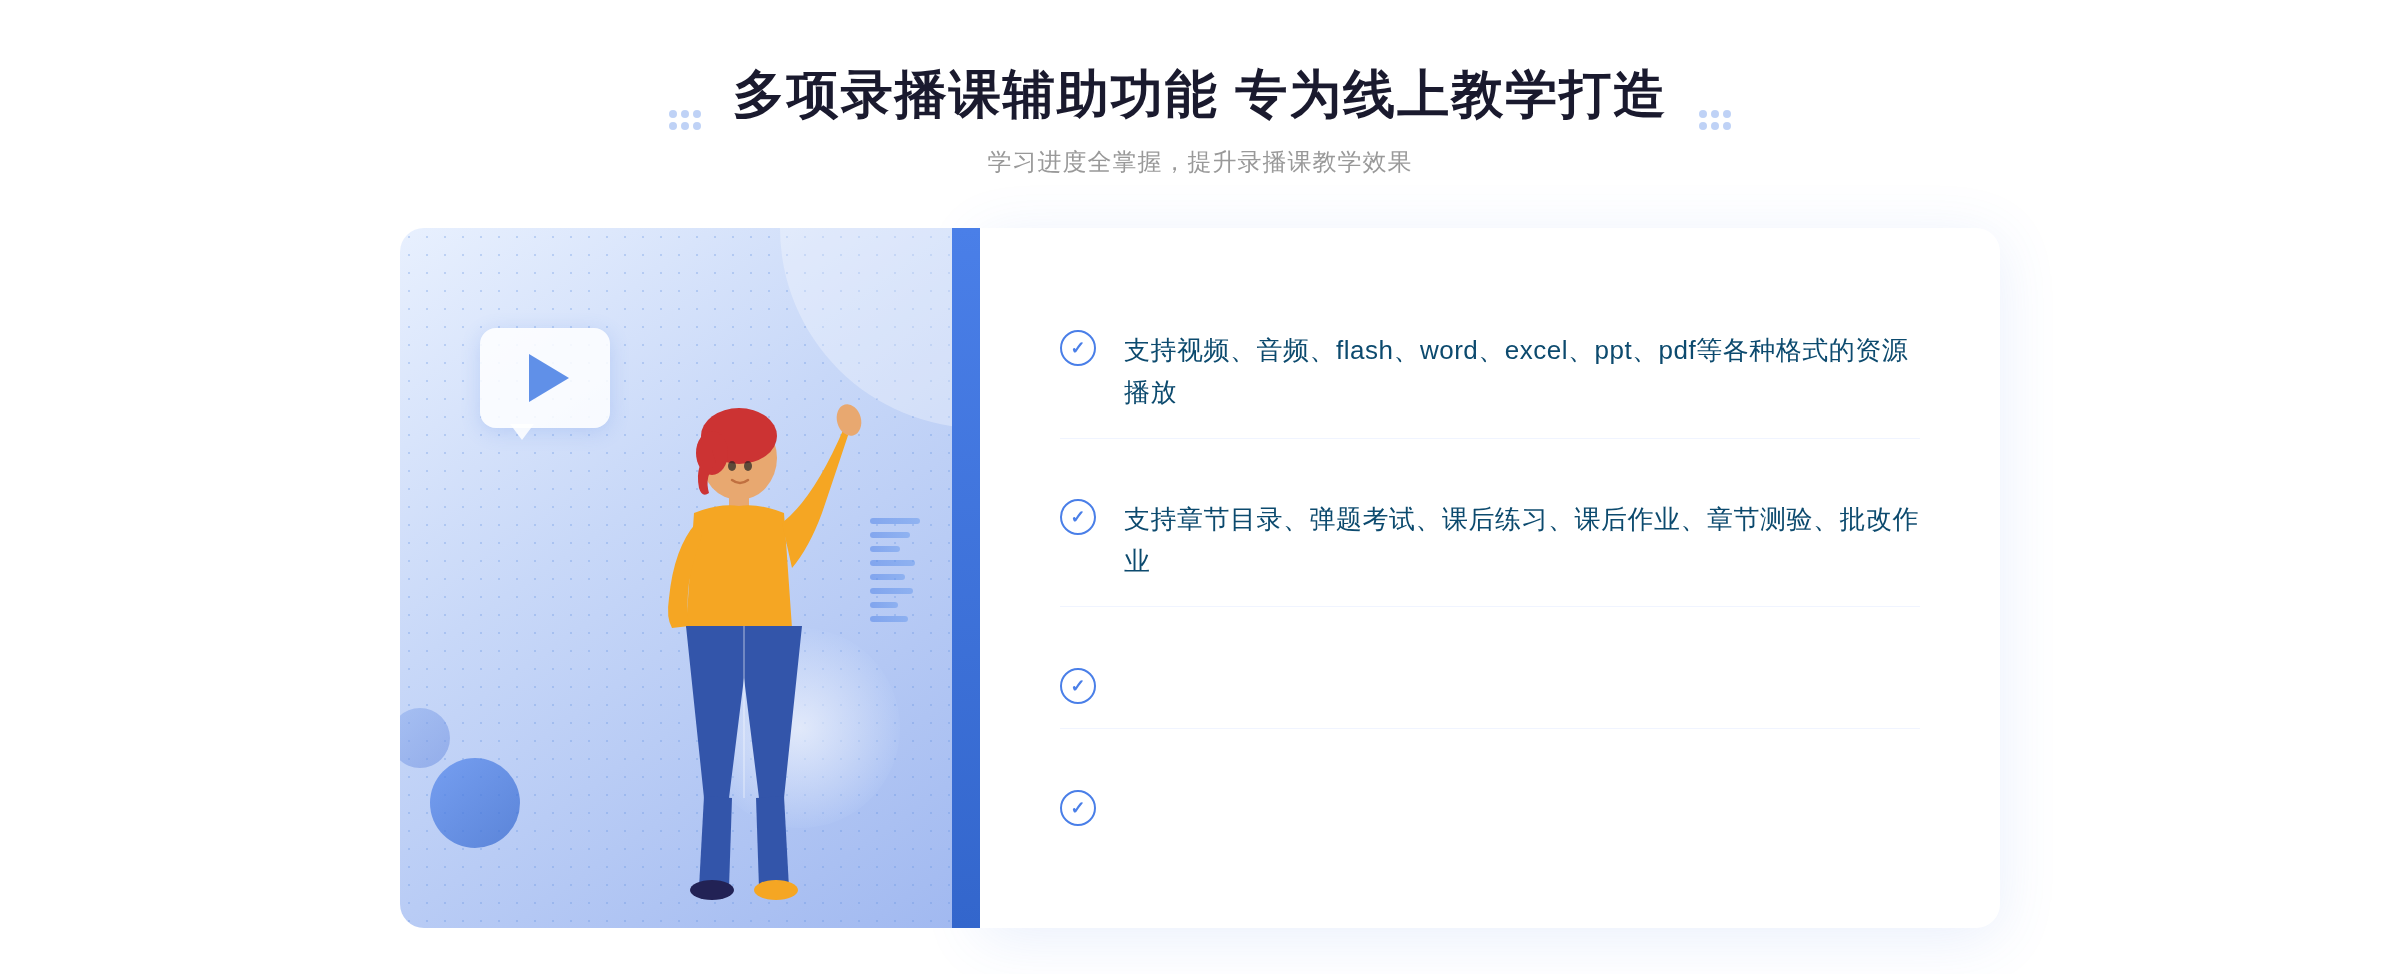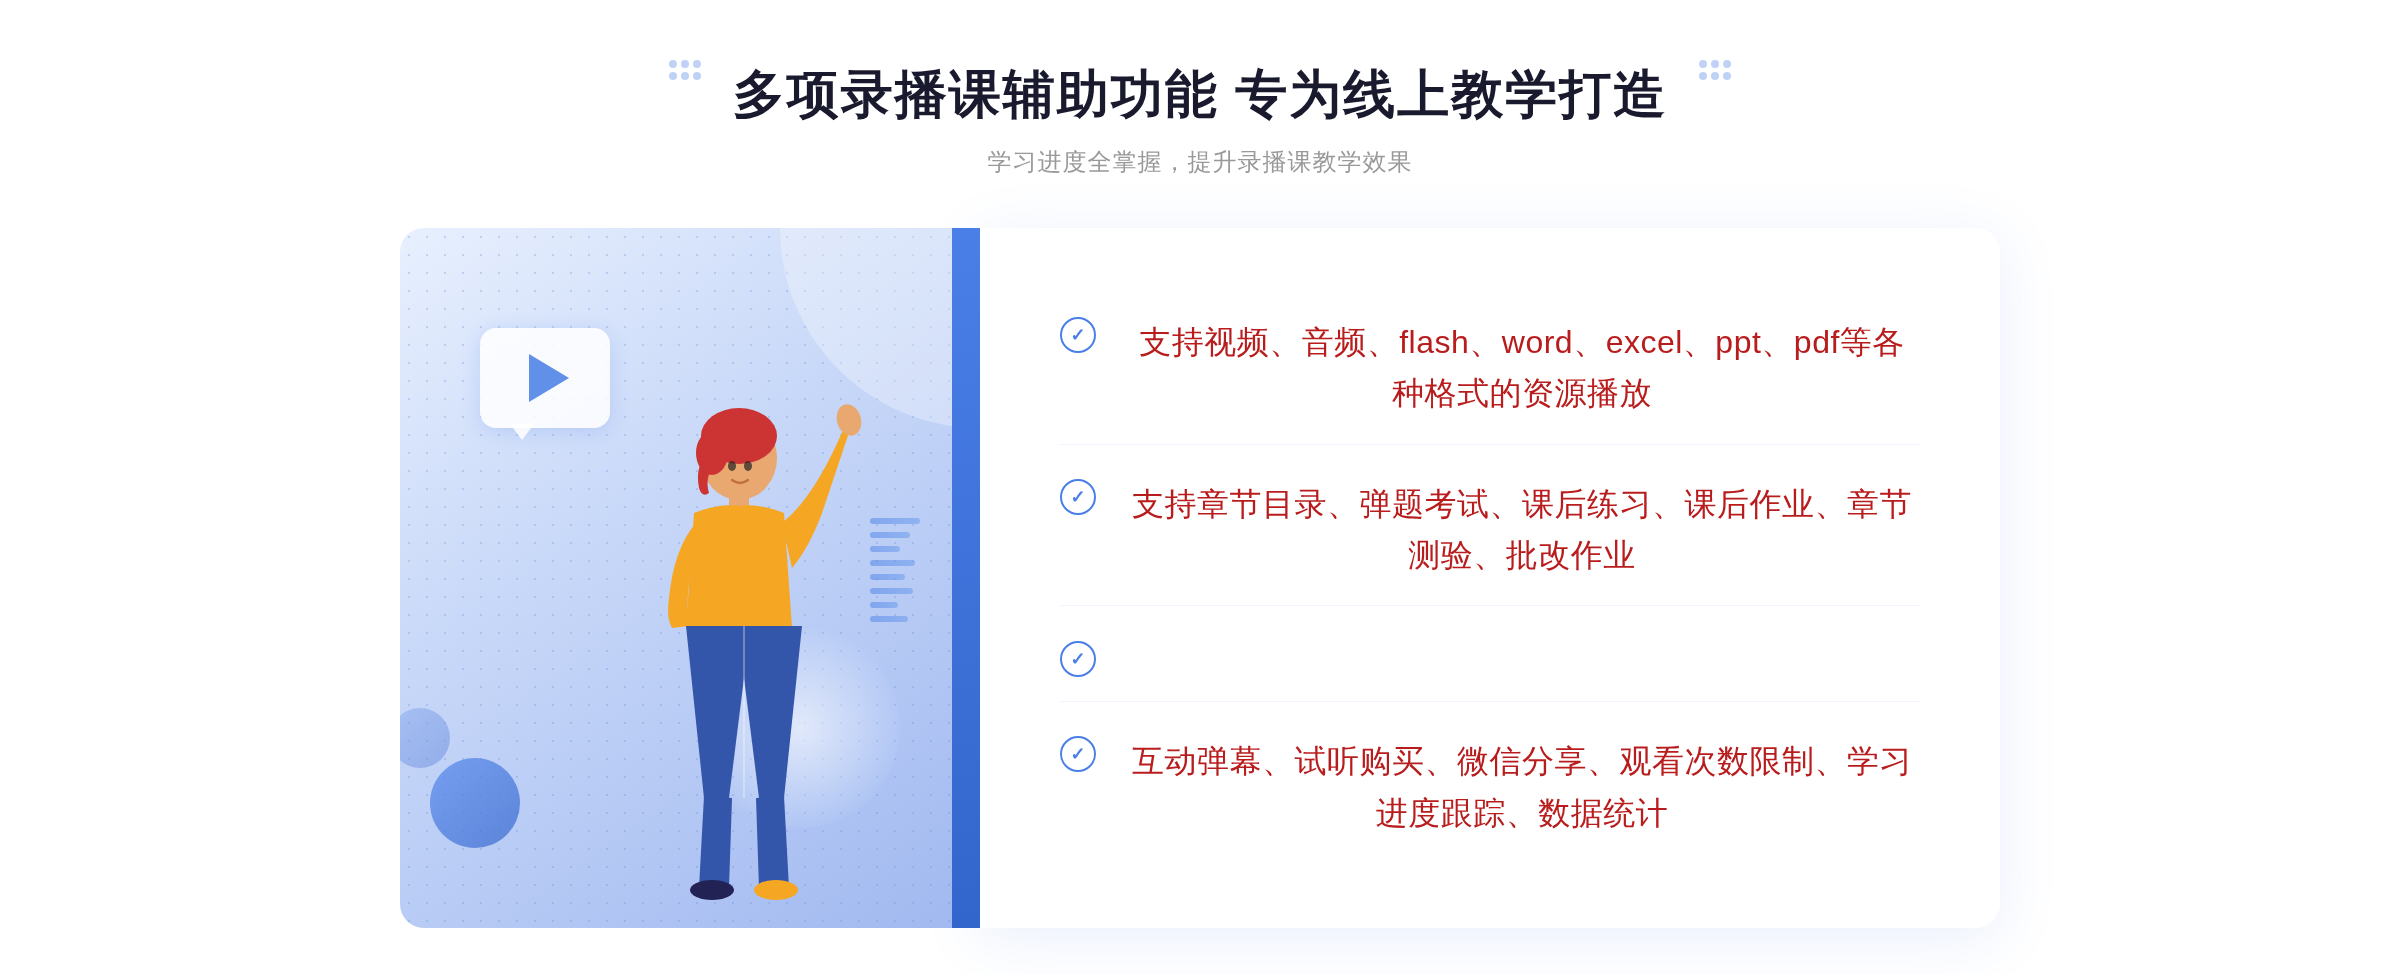--- a/index.html
+++ b/index.html
@@ -28,21 +28,21 @@
     }
 
     .header-section {
       text-align: center;
       margin-bottom: 50px;
       position: relative;
     }
 
     .header-title-wrapper {
       display: flex;
-      align-items: flex-start;
+      align-items: flex-end;
       justify-content: center;
       gap: 32px;
       margin-bottom: 16px;
     }
 
     .header-dots {
       display: grid;
       grid-template-columns: repeat(3, 8px);
       grid-template-rows: repeat(2, 8px);
       gap: 4px;
@@ -241,25 +241,24 @@
     }
 
     .check-mark {
       color: #4a7fe8;
       font-size: 18px;
       font-weight: 700;
       line-height: 1;
     }
 
     .feature-text {
-      font-size: 32px;
-      color: #b91c1c;
+      font-size: 26px;
+      color: #0c4a6e;
       line-height: 1.6;
       letter-spacing: 0.5px;
-      text-align: center;
     }
 
     
     .curved-top {
       position: absolute;
       top: 0;
       right: 0;
       width: 200px;
       height: 200px;
       background: rgba(255,255,255,0.3);
@@ -409,20 +408,19 @@
       <div class="feature-item">
         <div class="check-circle">
           <span class="check-mark">✓</span>
         </div>
       </div>
 
       <div class="feature-item">
         <div class="check-circle">
           <span class="check-mark">✓</span>
         </div>
-        <p class="feature-text">互动弹幕、试听购买、微信分享、观看次数限制、学习进度跟踪、数据统计</p>
       </div>
 
     </div>
 
   </div>
 
 </div>
 
 </body></html>

